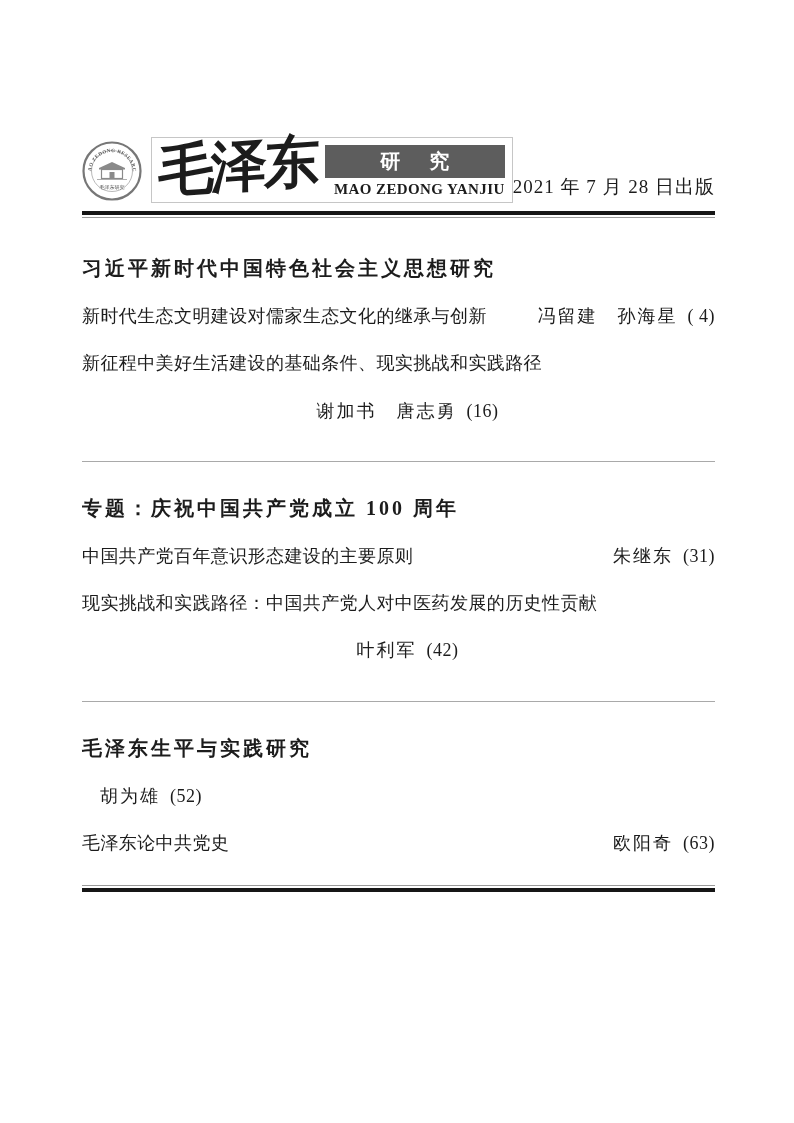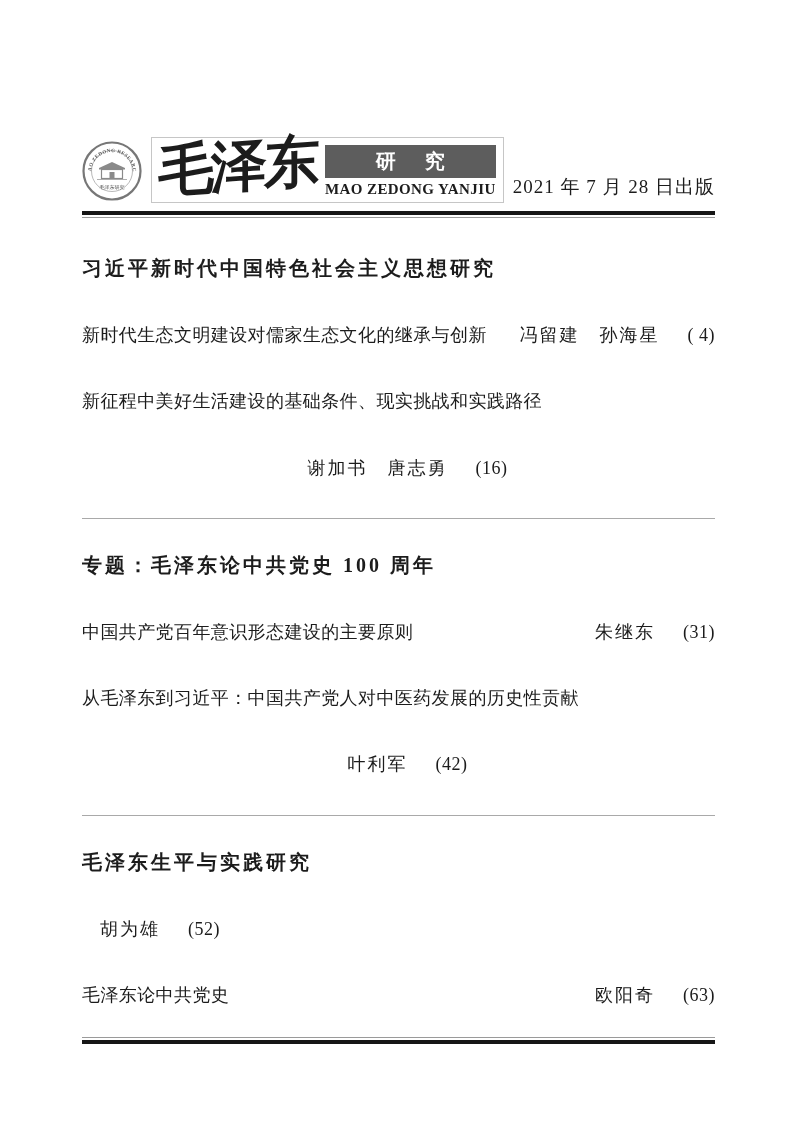--- a/index.html
+++ b/index.html
@@ -19,38 +19,38 @@
   }
   .calligraphy{
     font-size:56px;line-height:0.92;font-weight:bold;letter-spacing:-3px;
     transform:rotate(-4deg) skewX(-4deg);white-space:nowrap;padding:0 2px 6px 2px;
   }
   .logo-right{display:flex;flex-direction:column;gap:3px;padding-bottom:1px;}
   .yanjiu-box{
     background:#5d5d5d;color:#ffffff;font-weight:bold;font-size:20px;
     letter-spacing:12px;padding:3px 0 3px 12px;text-align:center;white-space:nowrap;
   }
-  .pinyin{font-weight:bold;font-size:15px;letter-spacing:0.4px;white-space:nowrap;}
+  .pinyin{font-weight:bold;font-size:15px;letter-spacing:0.4px;white-space:nowrap;margin-left:9px;}
   .date{font-size:19px;padding-bottom:3px;white-space:nowrap;letter-spacing:1px;}
   
   .rule-top{margin-top:8px;height:2px;border-top:4px solid #161616;border-bottom:1px solid #9a9a9a;}
   .rule-bottom{margin-top:30px;height:2px;border-top:1px solid #9a9a9a;border-bottom:4px solid #161616;}
   .divider{border:none;border-top:1px solid #a9a9a9;margin:38px 0 0 0;height:0;}
   
   .section-heading{
     font-size:20px;font-weight:bold;margin:37px 0 0 0;letter-spacing:3px;line-height:1.3;
   }
   .section + .divider + .section .section-heading,
   .after-divider .section-heading{margin-top:33px;}
   .row{
     display:flex;justify-content:space-between;align-items:baseline;
-    margin-top:42px;font-size:18px;line-height:1.35;
+    margin-top:23px;font-size:18px;line-height:1.35;
   }
   .row .title{letter-spacing:0.4px;}
-  .row .meta{white-space:nowrap;display:inline-flex;gap:28px;margin-left:18px;}
+  .row .meta{white-space:nowrap;display:inline-flex;gap:10px;margin-left:18px;}
   .row.meta-only{justify-content:center;}
   .authors{letter-spacing:2px;}
   .page-no{letter-spacing:0.5px;}
 </style>
 </head>
 <body>
 
 <div class="page">
 
   <div class="header">
@@ -104,32 +104,32 @@
           <span class="authors">谢加书　唐志勇</span>
           <span class="page-no">(16)</span>
         </span>
       </div>
 
     </section>
 
     <hr class="divider">
 
     <section class="section after-divider">
-      <h2 class="section-heading">专题：毛泽东论中共党史 100 周年</h2>
+      <h2 class="section-heading">专题：庆祝中国共产党成立 100 周年</h2>
 
       <div class="row">
         <span class="title">中国共产党百年意识形态建设的主要原则</span>
         <span class="meta">
           <span class="authors">朱继东</span>
           <span class="page-no">(31)</span>
         </span>
       </div>
 
       <div class="row">
-        <span class="title">从毛泽东到习近平：中国共产党人对中医药发展的历史性贡献</span>
+        <span class="title">现实挑战和实践路径：中国共产党人对中医药发展的历史性贡献</span>
       </div>
       <div class="row meta-only">
         <span class="meta">
           <span class="authors">叶利军</span>
           <span class="page-no">(42)</span>
         </span>
       </div>
     </section>
 
     <hr class="divider">

